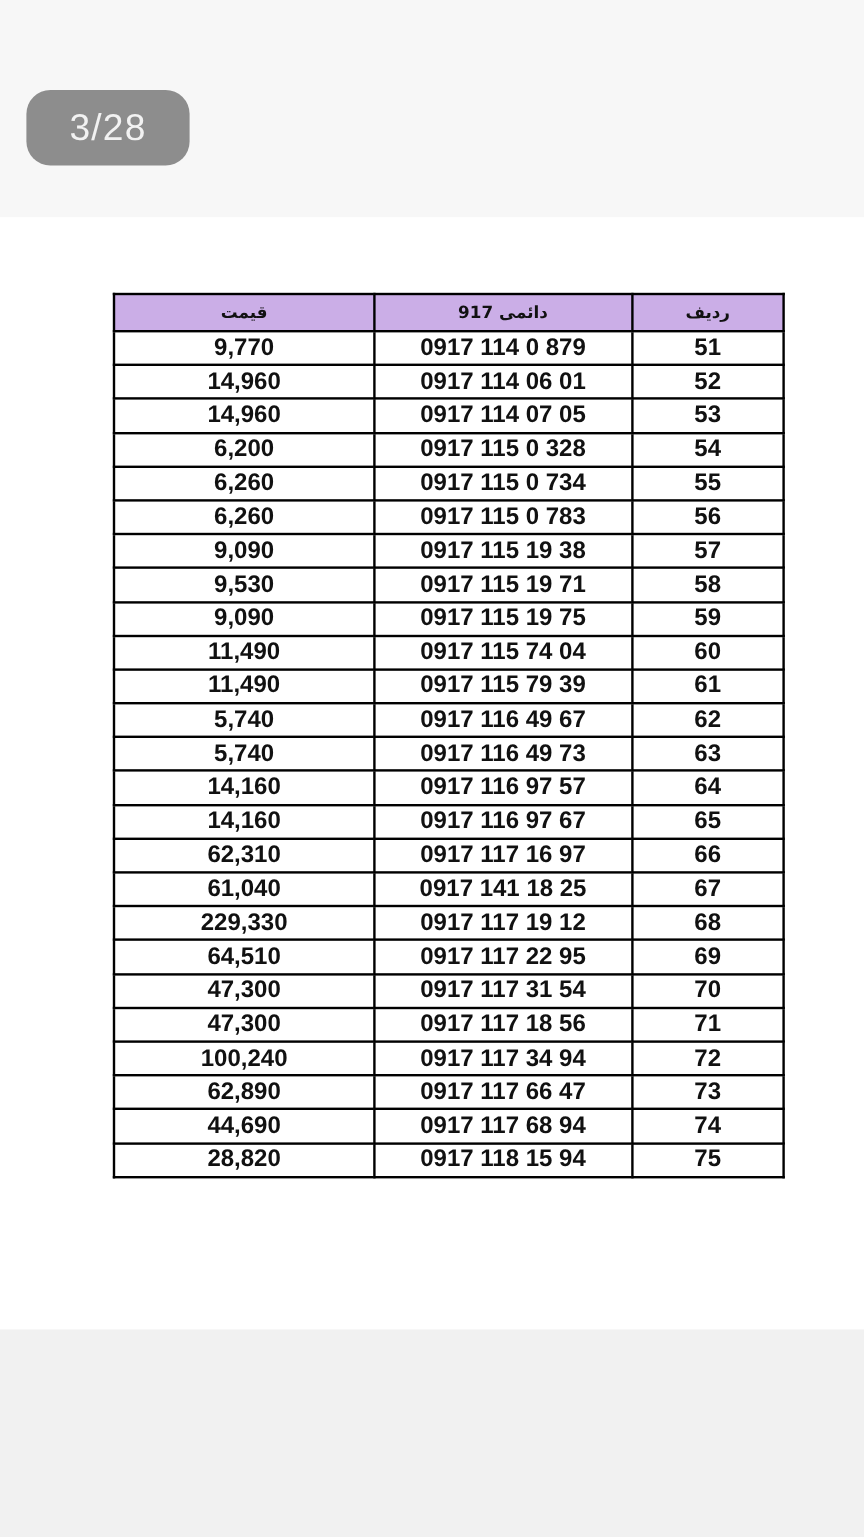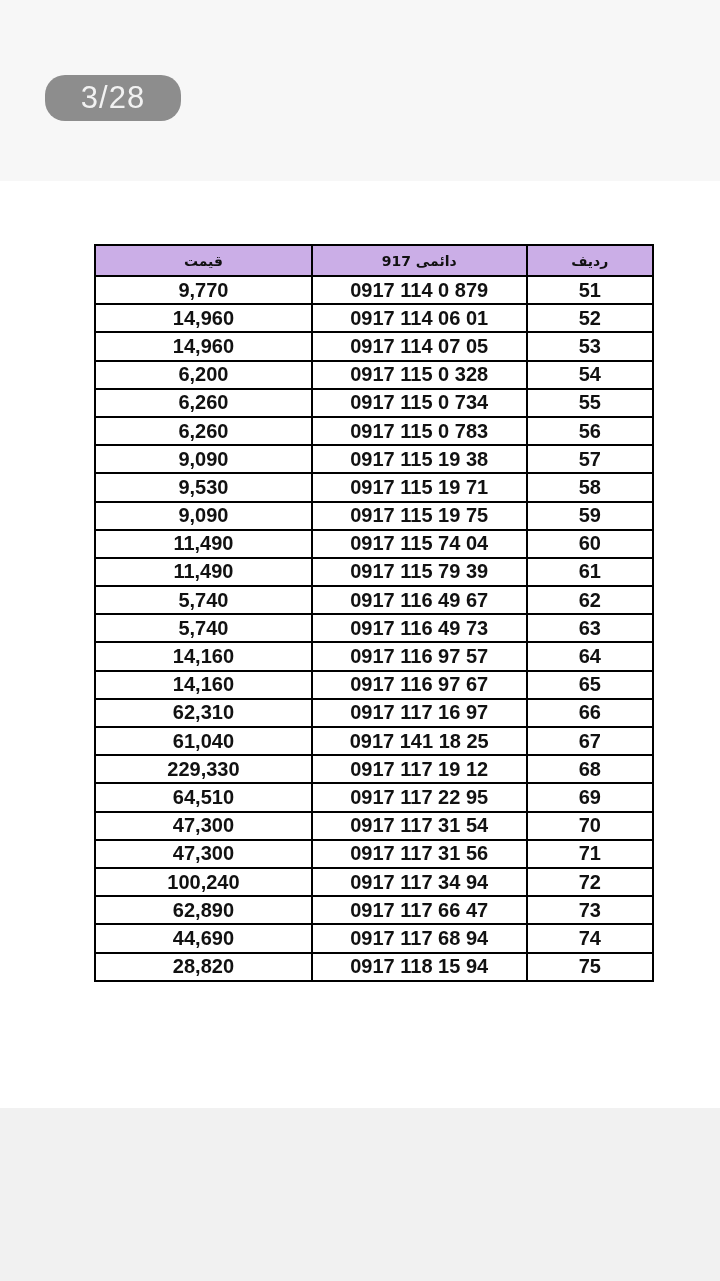--- a/index.html
+++ b/index.html
@@ -15,28 +15,27 @@
   *{box-sizing:border-box;}
   html,body{margin:0;padding:0;}
   body{
     width:720px;height:1281px;
     background:var(--page-bg);
     font-family:"Liberation Sans",sans-serif;
     position:relative;overflow:hidden;
   }
   .pager-badge{
     position:absolute;left:22px;top:75px;
-    width:136px;height:46px;
+    width:136px;height:63px;
     background:var(--badge-bg);
     border-radius:20px;
     display:flex;align-items:center;justify-content:center;
     color:var(--badge-fg);
     font-size:31px;font-weight:400;
     letter-spacing:1px;
-    margin-left:23px;
   }
   .content-area{
     position:absolute;left:0;top:181px;
     width:720px;height:927px;
     background:var(--content-bg);
   }
   .bottom-strip{
     position:absolute;left:0;top:1108px;
     width:720px;height:173px;
     background:var(--bottom-bg);
@@ -187,21 +186,21 @@
           <td class="col-phone">0917 117 22 95</td>
           <td class="col-price">64,510</td>
         </tr>
         <tr>
           <td class="col-row">70</td>
           <td class="col-phone">0917 117 31 54</td>
           <td class="col-price">47,300</td>
         </tr>
         <tr>
           <td class="col-row">71</td>
-          <td class="col-phone">0917 117 31 56</td>
+          <td class="col-phone">0917 117 18 56</td>
           <td class="col-price">47,300</td>
         </tr>
         <tr>
           <td class="col-row">72</td>
           <td class="col-phone">0917 117 34 94</td>
           <td class="col-price">100,240</td>
         </tr>
         <tr>
           <td class="col-row">73</td>
           <td class="col-phone">0917 117 66 47</td>

